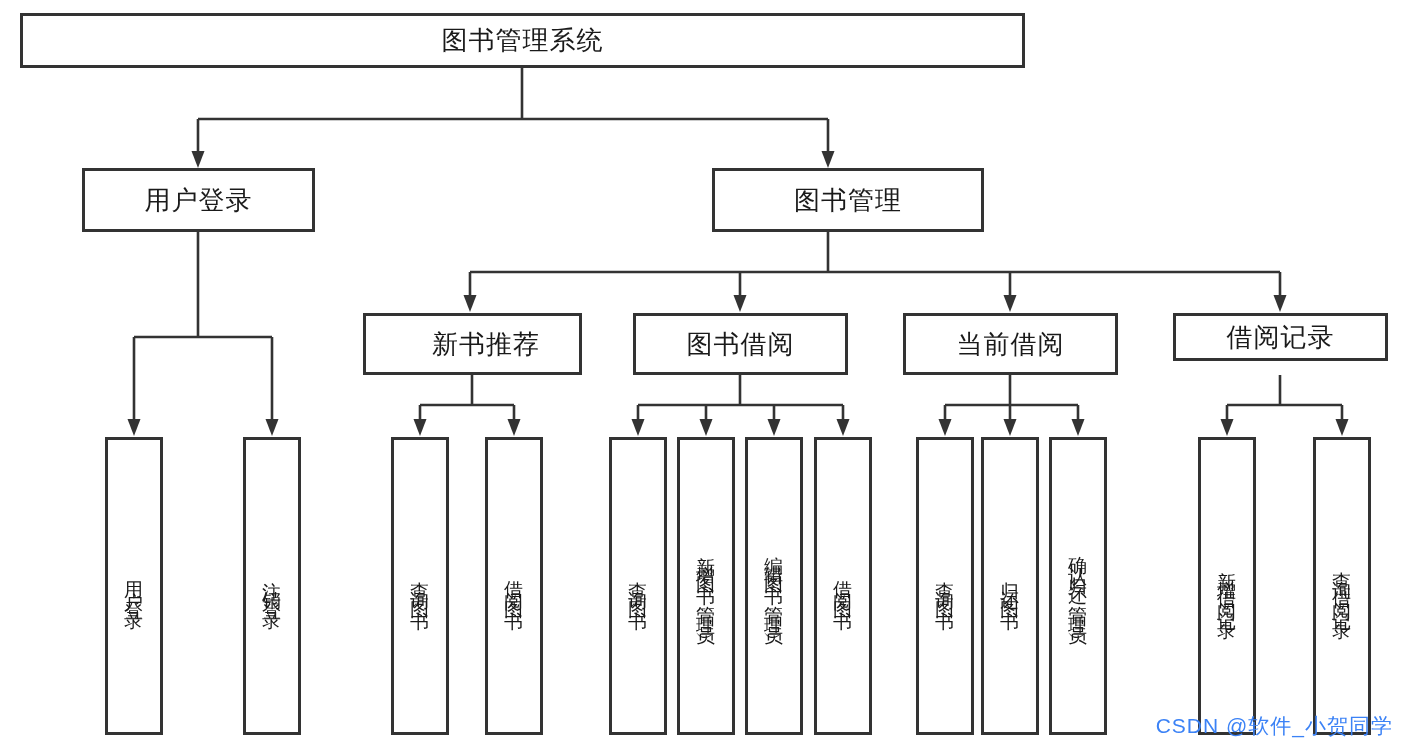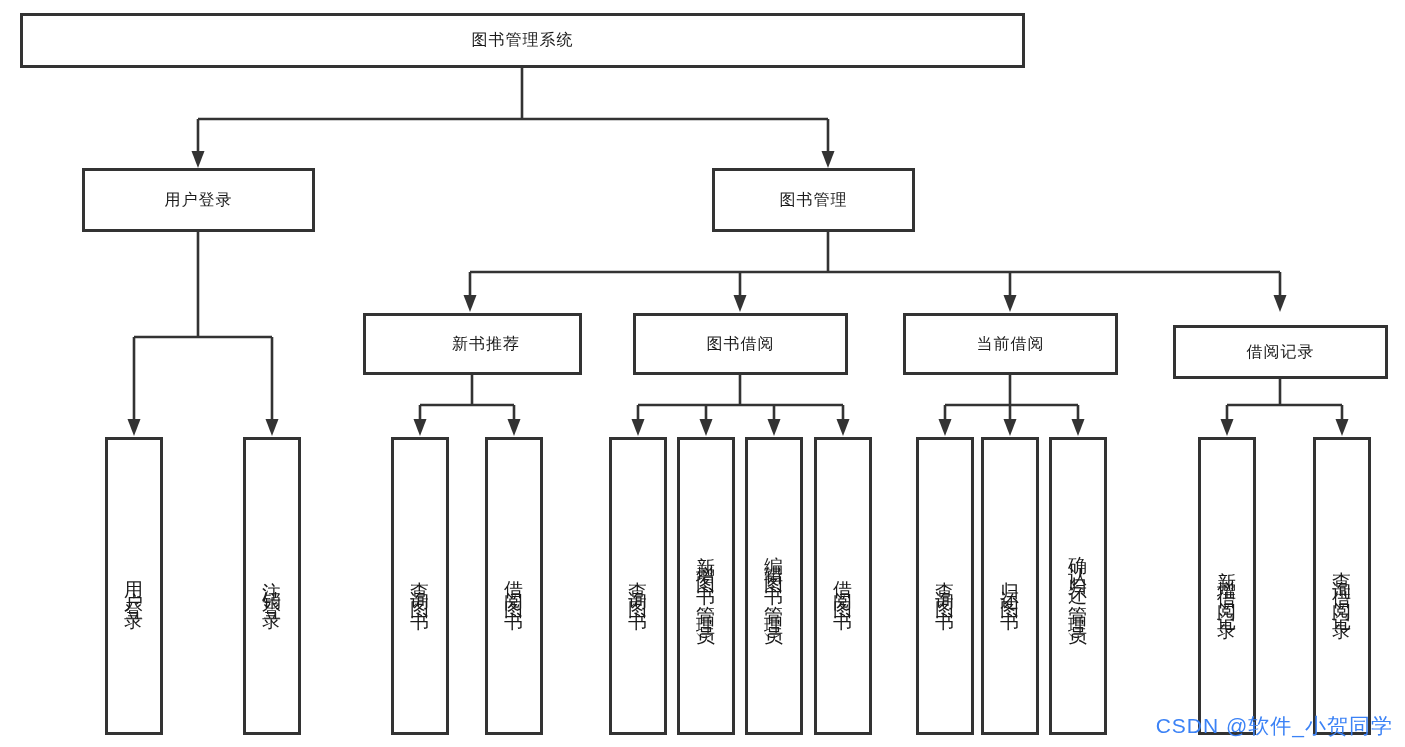--- a/index.html
+++ b/index.html
@@ -10,21 +10,21 @@
     font-family:"Liberation Sans","DejaVu Sans",sans-serif;
     overflow:hidden;
   }
   #connectors{position:absolute;left:0;top:0;width:1405px;height:747px;}
   .hbox{
     position:absolute;
     background:#ffffff;
     border:3px solid #333333;
     box-sizing:border-box;
     display:flex;align-items:center;justify-content:center;
-    font-size:16px;color:#1a1a1a;
+    font-size:26px;color:#1a1a1a;
     letter-spacing:1px;
     white-space:nowrap;
   }
   .vbox{
     position:absolute;
     background:#ffffff;
     border:3px solid #333333;
     box-sizing:border-box;
     width:58px;height:298px;
     top:437px;
@@ -91,26 +91,26 @@
       <polygon points="1003.5,419 1016.5,419 1010,436"></polygon>
       <polygon points="1071.5,419 1084.5,419 1078,436"></polygon>
       <polygon points="1220.5,419 1233.5,419 1227,436"></polygon>
       <polygon points="1335.5,419 1348.5,419 1342,436"></polygon>
     </g>
   </svg>
 
   <div class="hbox" style="left:20px;top:13px;width:1005px;height:55px;">图书管理系统</div>
 
   <div class="hbox" style="left:82px;top:168px;width:233px;height:64px;">用户登录</div>
-  <div class="hbox" style="left:712px;top:168px;width:203px;height:64px;">图书管理</div>
+  <div class="hbox" style="left:712px;top:168px;width:272px;height:64px;">图书管理</div>
 
   <div class="hbox" style="left:363px;top:313px;width:219px;height:62px;padding-left:27px;">新书推荐</div>
   <div class="hbox" style="left:903px;top:313px;width:215px;height:62px;">当前借阅</div>
   <div class="hbox" style="left:633px;top:313px;width:215px;height:62px;">图书借阅</div>
-  <div class="hbox" style="left:1173px;top:313px;width:215px;height:54px;margin-top:12px;">借阅记录</div>
+  <div class="hbox" style="left:1173px;top:313px;width:215px;height:48px;">借阅记录</div>
 
   <div class="vbox" style="left:105px;">
     <span>用户登录</span>
     </div>
   <div class="vbox" style="left:243px;">
     <span>注销登录</span>
     </div>
 
   <div class="vbox" style="left:391px;">
     <span>查询图书</span>

